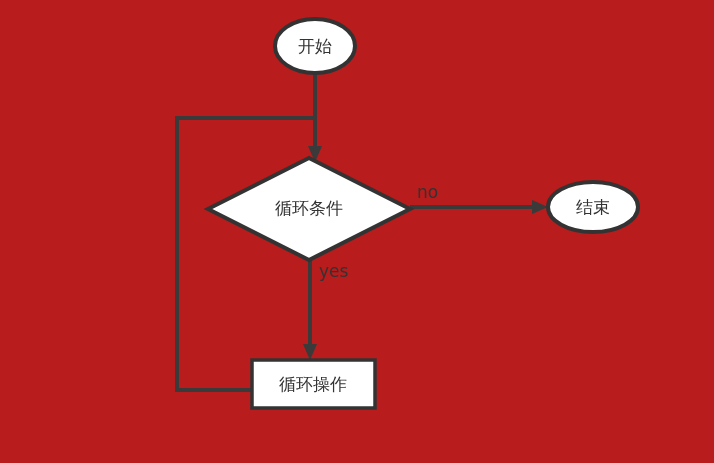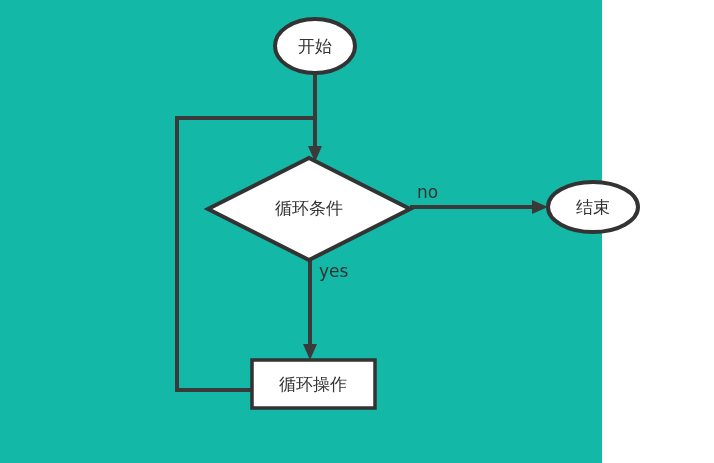--- a/index.html
+++ b/index.html
@@ -8,23 +8,23 @@
     background: #ffffff;
   }
   body {
     width: 714px;
     height: 463px;
     font-family: "Liberation Sans", sans-serif;
     overflow: hidden;
   }
   #canvas-wrap {
     position: relative;
-    width: 602px;
+    width: 714px;
     height: 463px;
-    background: #14b8a6;
+    background: #b91c1c;
   }
   svg#flowchart {
     display: block;
     width: 714px;
     height: 463px;
   }
   .node-shape {
     fill: #ffffff;
     stroke: #333333;
     stroke-width: 4;

